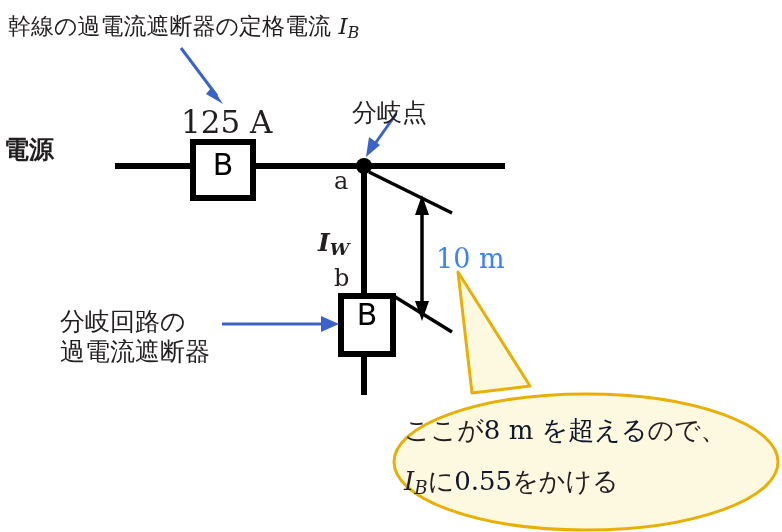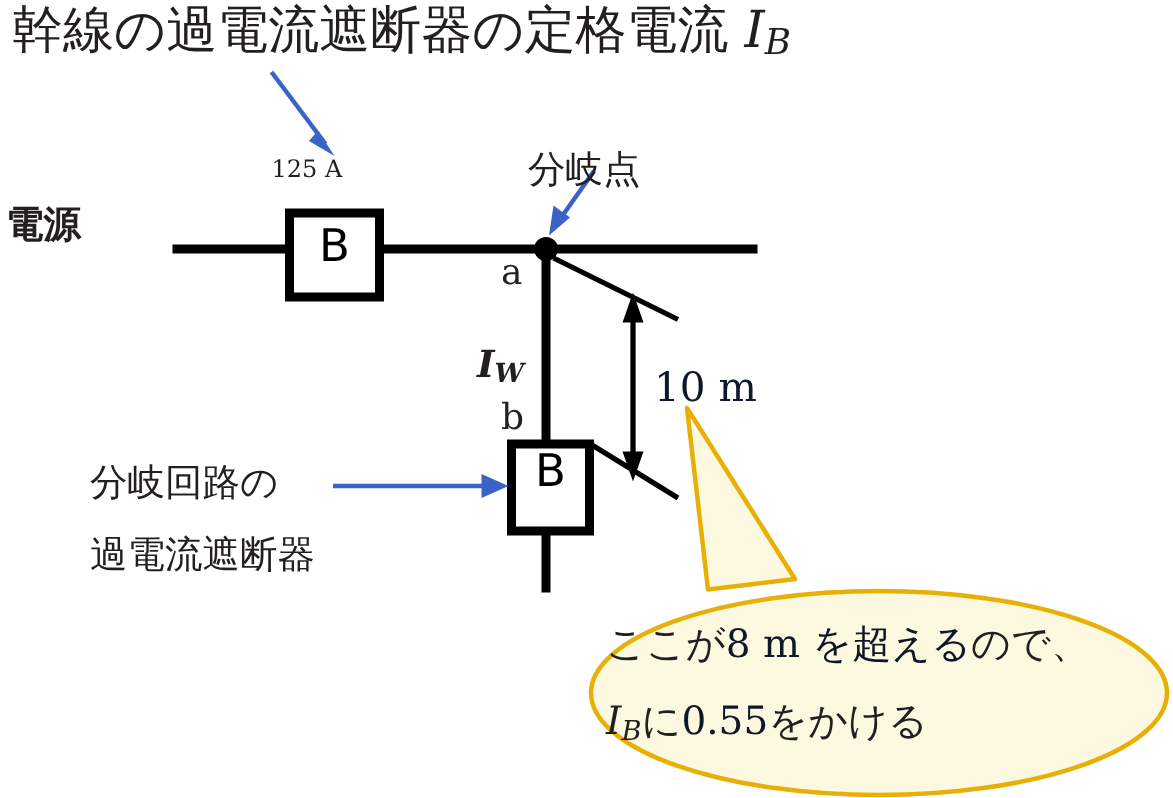--- a/index.html
+++ b/index.html
@@ -45,26 +45,26 @@
   }
   .sub {
     font-size: 0.70em;
     font-style: italic;
     vertical-align: -0.22em;
     letter-spacing: 0;
   }
 
   
   #title-text {
-    left: 8px; top: 0;
-    font-size: 34px;
+    left: 8px; top: 13px;
+    font-size: 23px;
   }
   #rating-125a {
     left: 181px; top: 104px;
-    font-size: 16px;
+    font-size: 31px;
   }
   #supply-text {
     left: 4px; top: 134px;
     font-size: 26px;
   }
   #supply-text .line2 {
     display: block;
     font-size: 25px;
     margin-top: 1px;
     font-weight: bold;
@@ -82,29 +82,29 @@
     font-size: 24px;
   }
   #current-iw {
     left: 318px; top: 228px;
     font-size: 25px;
     font-weight: bold;
   }
   #dim-10m {
     left: 436px; top: 243px;
     font-size: 27px;
-    color: #0f172a;
+    color: #3b82f6;
   }
   #breaker-note {
     left: 60px; top: 307px;
     font-size: 25px;
   }
   #breaker-note .line2 {
     display: block;
-    margin-top: 18px;
+    margin-top: 0;
   }
   #callout-line1 {
     left: 404px; top: 415px;
     font-size: 26px;
   }
   #callout-line2 {
     left: 404px; top: 466px;
     font-size: 26px;
   }
   .red {

